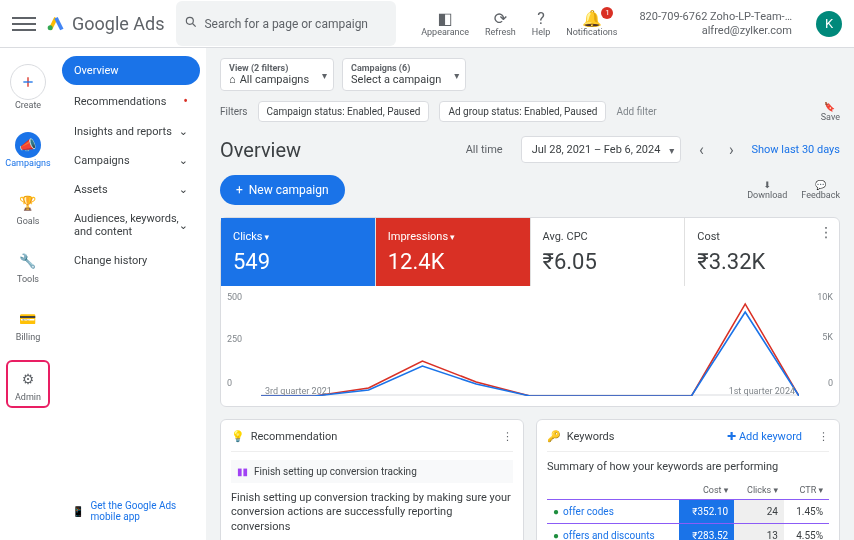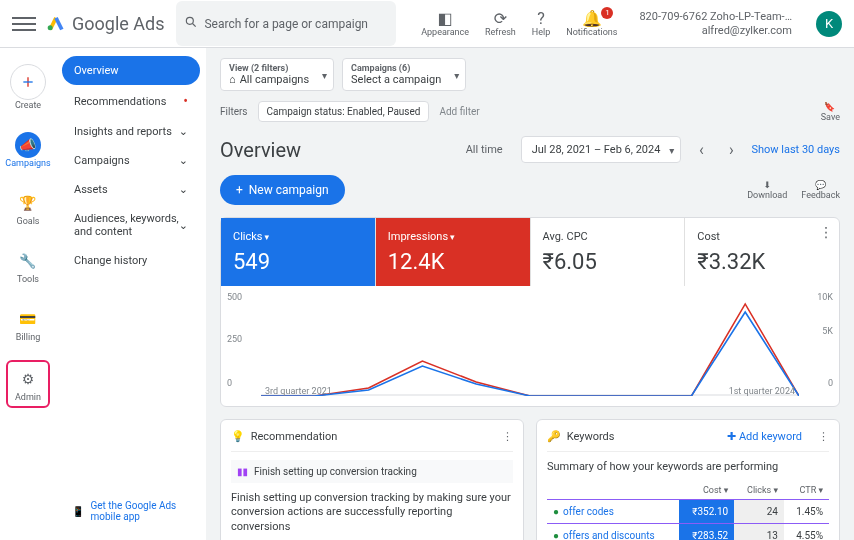--- a/index.html
+++ b/index.html
@@ -214,20 +214,21 @@
       </div>
       <div class="sel-box">
         <div class="lbl">Campaigns (6)</div>
         <div class="val">Select a campaign</div>
       </div>
     </div>
 
     <div class="filters-row">
       <span>Filters</span>
       <span class="chip">Campaign status: Enabled, Paused</span>
+      <span class="chip">Ad group status: Enabled, Paused</span>
       <span style="color:#80868b;">Add filter</span>
       <div class="save-block">
           <span>🔖</span>
           <span>Save</span>
         </div>
     </div>
 
     <div class="title-row">
       <h1>Overview</h1>
       <div class="flex-grow"></div>
@@ -272,21 +273,21 @@
             <div class="m-lbl">Cost</div>
             <div class="m-val">₹3.32K</div>
             <span class="menu-dots">⋮</span>
           </div>
       </div>
       <div class="chart-area">
         <span class="axis-l" style="top:6px">500</span>
         <span class="axis-l" style="top:48px">250</span>
         <span class="axis-l" style="top:92px">0</span>
         <span class="axis-r" style="top:6px">10K</span>
-        <span class="axis-r" style="top:40px">5K</span>
+        <span class="axis-r" style="top:46px">5K</span>
         <span class="axis-r" style="top:92px">0</span>
         <span class="axis-b-l">3rd quarter 2021</span>
         <span class="axis-b-r">1st quarter 2024</span>
         <svg class="linechart" viewBox="0 0 500 100" preserveAspectRatio="none">
           <line x1="0" y1="99" x2="500" y2="99" stroke="#dadce0"></line>
           <polyline id="series-imp" fill="none" stroke="#d93025" stroke-width="1.5" points="0,100 50,100 100,92 150,65 200,86 250,100 300,100 350,100 400,100 450,8 500,100"></polyline>
           <polyline id="series-clk" fill="none" stroke="#1a73e8" stroke-width="1.5" points="0,100 50,100 100,94 150,70 200,88 250,100 300,100 350,100 400,100 450,16 500,100"></polyline>
         </svg>
       </div>
     </div>

